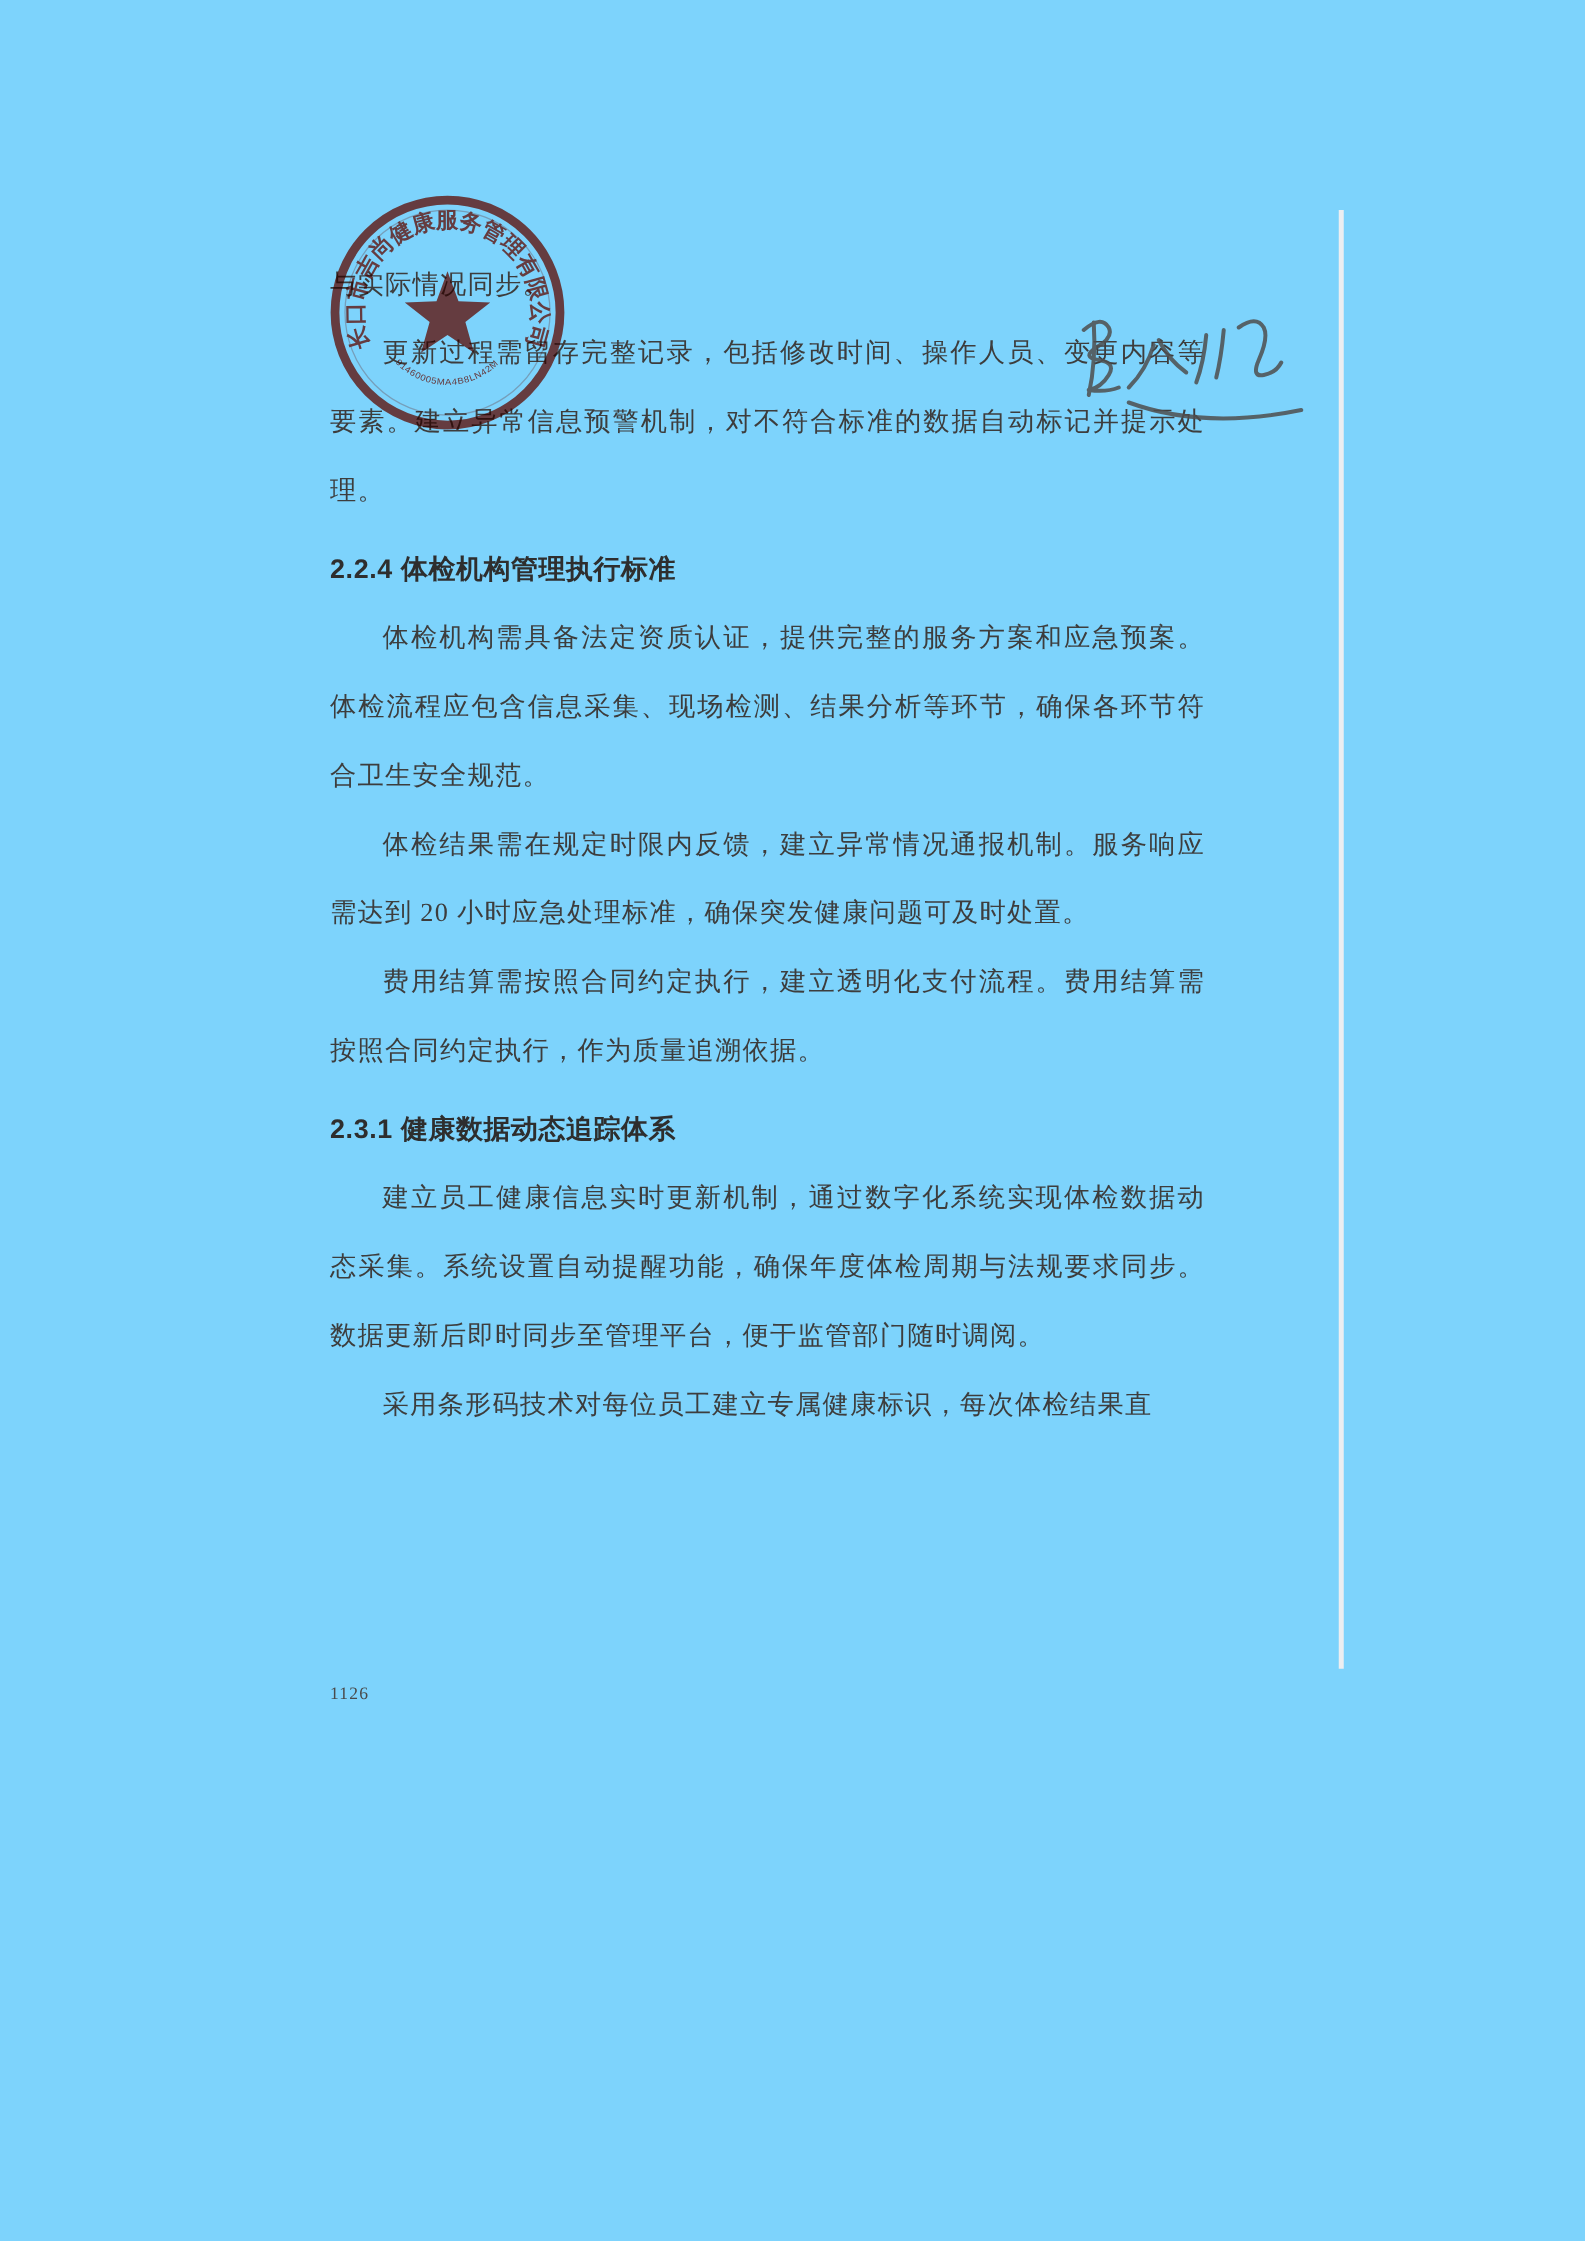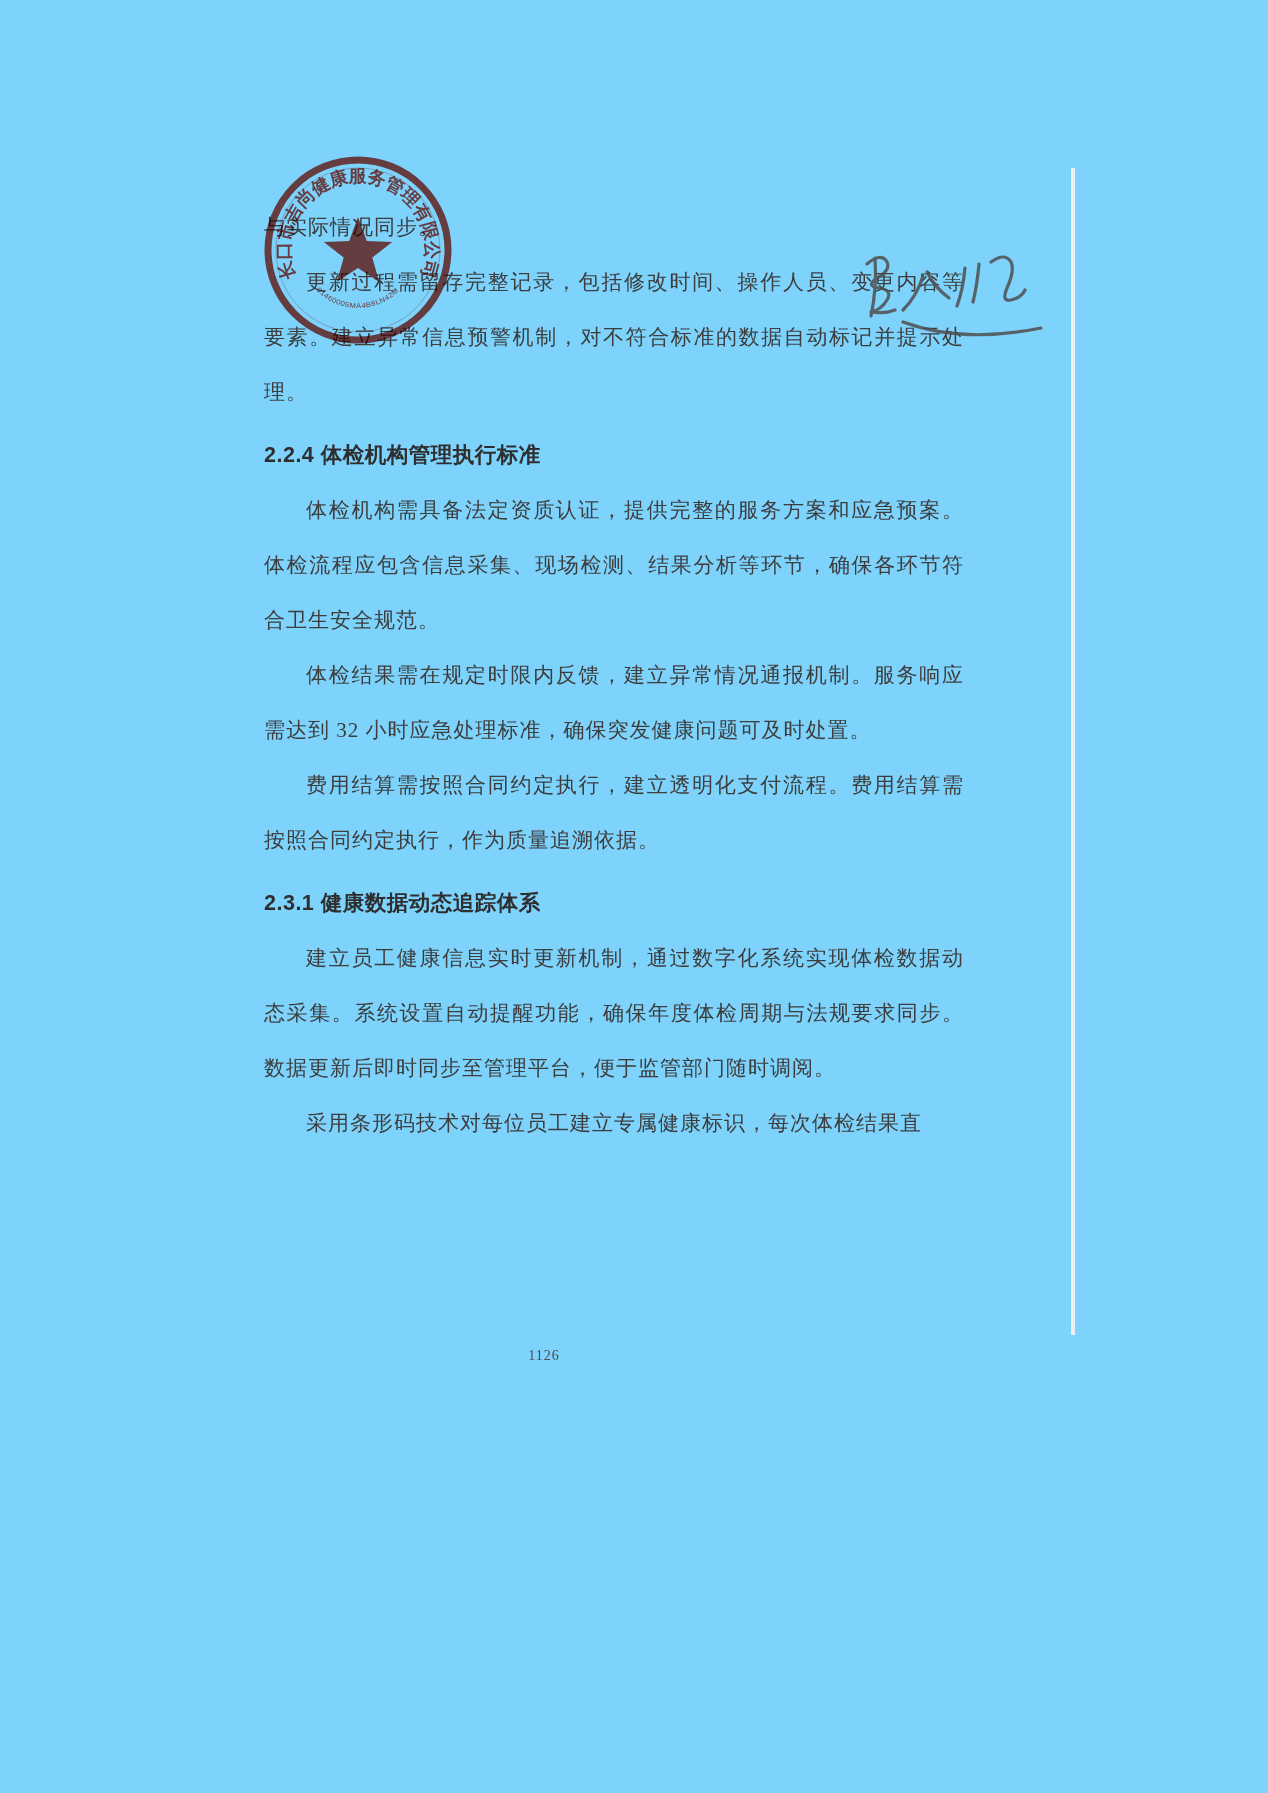--- a/index.html
+++ b/index.html
@@ -16,21 +16,21 @@
     text-align:justify;letter-spacing:1px;
   }
   .content p{margin:0;text-indent:2em;}
   .content p.cont{text-indent:0;}
   .content h2,.content h3{
     font-family:Liberation Sans, sans-serif;
     font-size:21.5px;font-weight:bold;color:#2e2e2e;
     margin:8px 0 0 0;line-height:55px;text-indent:0;letter-spacing:0.5px;
   }
   .page-number{
-    position:absolute;left:264px;top:1348px;width:560px;text-align:center;
+    position:absolute;left:264px;top:1348px;width:560px;
     font-size:14px;color:#4a4a4a;letter-spacing:1px;
     font-family:"Liberation Serif","DejaVu Serif",serif;
   }
   .stamp{
     position:absolute;left:248px;top:140px;width:220px;height:220px;
     mix-blend-mode:multiply;opacity:0.85;filter:blur(0.3px);
   }
   .signature{
     position:absolute;left:845px;top:238px;width:210px;height:105px;
     opacity:0.85;
@@ -40,21 +40,21 @@
 </head>
 <body>
 
 <div class="scan-page">
 
   <div class="content">
     <p class="cont">与实际情况同步。</p>
     <p>更新过程需留存完整记录，包括修改时间、操作人员、变更内容等要素。建立异常信息预警机制，对不符合标准的数据自动标记并提示处理。</p>
     <h3>2.2.4 体检机构管理执行标准</h3>
     <p>体检机构需具备法定资质认证，提供完整的服务方案和应急预案。体检流程应包含信息采集、现场检测、结果分析等环节，确保各环节符合卫生安全规范。</p>
-    <p>体检结果需在规定时限内反馈，建立异常情况通报机制。服务响应需达到 32 小时应急处理标准，确保突发健康问题可及时处置。</p>
+    <p>体检结果需在规定时限内反馈，建立异常情况通报机制。服务响应需达到 20 小时应急处理标准，确保突发健康问题可及时处置。</p>
     <p>费用结算需按照合同约定执行，建立透明化支付流程。费用结算需按照合同约定执行，作为质量追溯依据。</p>
     <h3>2.3.1 健康数据动态追踪体系</h3>
     <p>建立员工健康信息实时更新机制，通过数字化系统实现体检数据动态采集。系统设置自动提醒功能，确保年度体检周期与法规要求同步。数据更新后即时同步至管理平台，便于监管部门随时调阅。</p>
     <p>采用条形码技术对每位员工建立专属健康标识，每次体检结果直</p>
   </div>
 
   <div class="page-number">1126</div>
 
   <svg class="stamp" viewBox="0 0 220 220">
     <circle cx="110" cy="110" r="90" fill="none" stroke="#c5281f" stroke-width="7"></circle>

